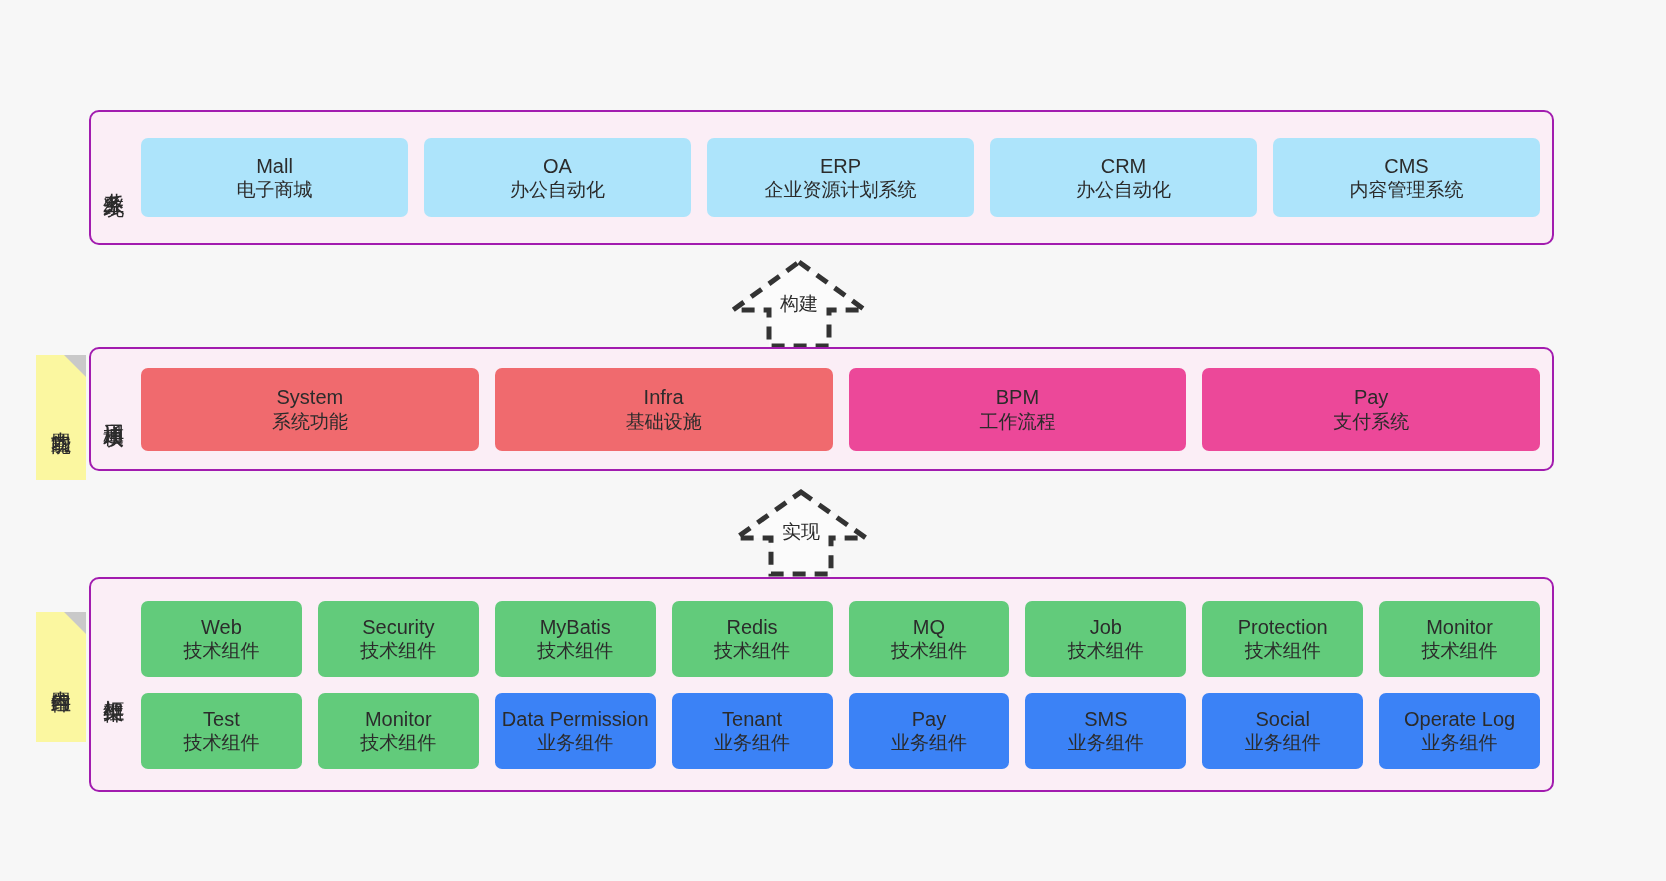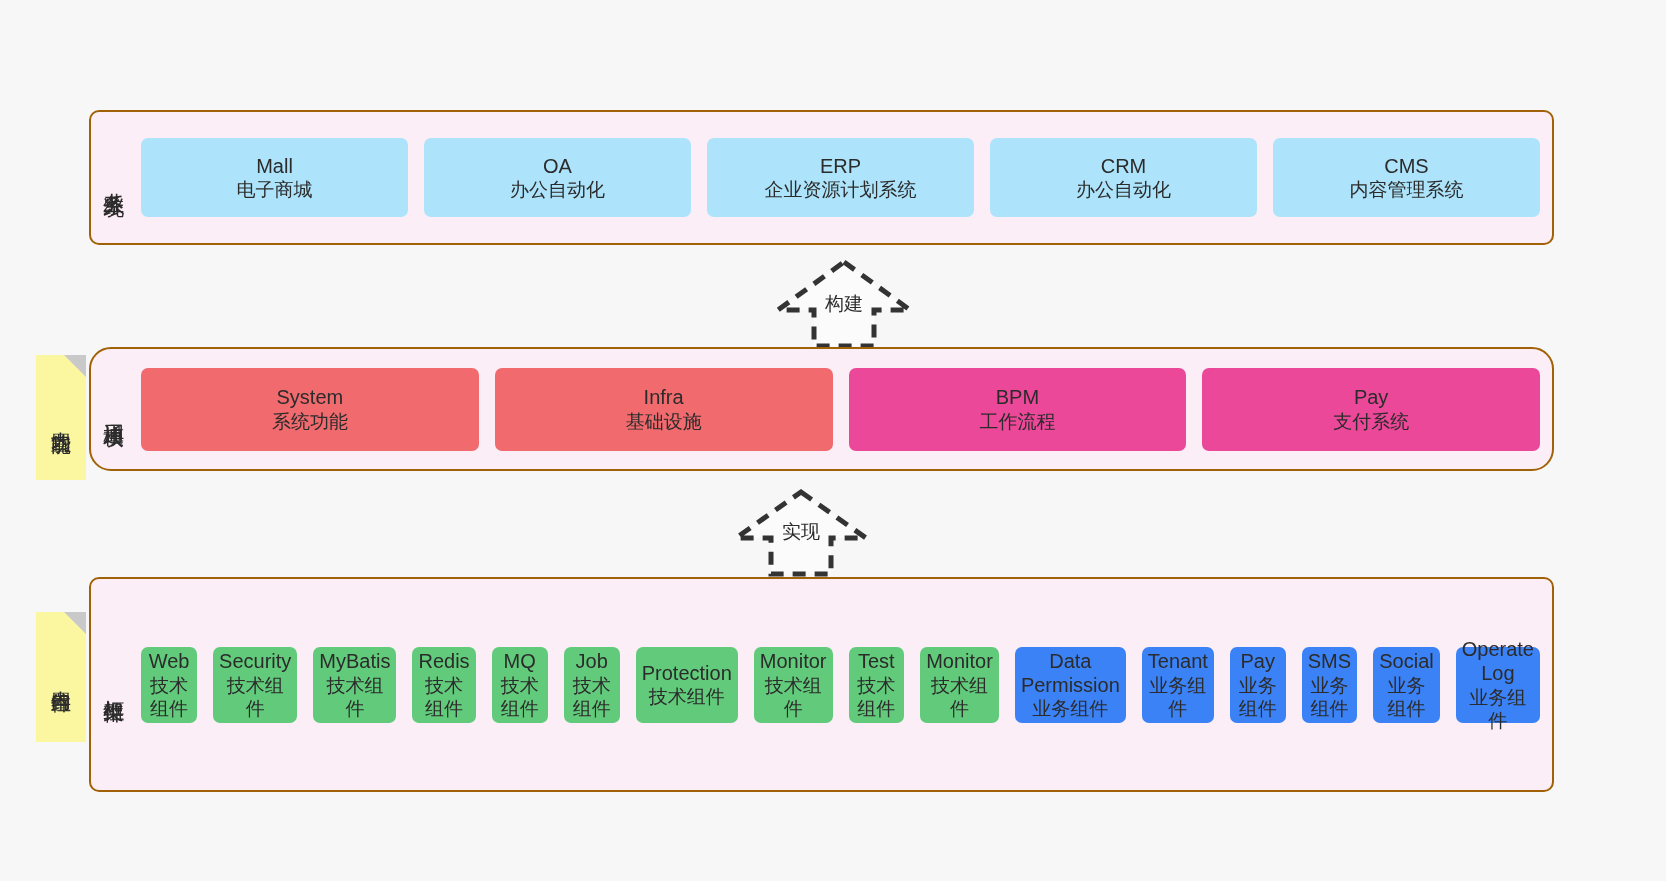--- a/index.html
+++ b/index.html
@@ -19,21 +19,21 @@
   #canvas {
     position: absolute;
     inset: 0;
   }
 
   
   .band {
     position: absolute;
     box-sizing: border-box;
     background: #fbeef6;
-    border: 2px solid #a16207;
+    border: 2px solid #a21caf;
     border-radius: 10px;
     display: flex;
     align-items: stretch;
   }
 
   .band-title {
     flex: 0 0 auto;
     width: 46px;
     display: flex;
     align-items: center;
@@ -50,21 +50,21 @@
   .band-body {
     flex: 1 1 auto;
     display: flex;
     align-items: center;
     justify-content: space-between;
     padding: 0 12px 0 4px;
     gap: 16px;
   }
 
   .band-body.two-rows {
-    flex-direction: row;
+    flex-direction: column;
     justify-content: center;
     gap: 16px;
     padding: 14px 12px 14px 4px;
   }
 
   .row {
     display: flex;
     width: 100%;
     gap: 16px;
     justify-content: space-between;
@@ -157,33 +157,33 @@
           <span class="c-name">CRM</span>
           <span class="c-sub">办公自动化</span>
         </div>
         <div class="card blue">
           <span class="c-name">CMS</span>
           <span class="c-sub">内容管理系统</span>
         </div>
       </div>
   </div>
 
-  <div class="arrow" id="arrow-build" style="left:774px; top:258px; width:140px; height:90px;text-align:right;">
+  <div class="arrow" id="arrow-build" style="left:729px; top:258px; width:140px; height:90px;text-align:right;">
     <svg width="140" height="90" viewBox="0 0 140 90" aria-hidden="true">
       <polygon points="70,4 136,52 100,52 100,88 40,88 40,52 4,52" fill="#fbfbfb" stroke="#333333" stroke-width="5" stroke-dasharray="13 9" stroke-linejoin="miter"></polygon>
     </svg>
     <span class="arrow-label" style="top:33px;">构建</span>
   </div>
 
   <div class="sticky" id="sticky-builtin-function" style="left:36px; top:355px; height:125px;">
     <span class="fold"></span>
     <span>内置功能</span>
   </div>
 
-  <div class="band" id="band-common" style="left:89px; top:347px; width:1465px; height:124px;border-radius:22px;">
+  <div class="band" id="band-common" style="left:89px; top:347px; width:1465px; height:124px;">
     <div class="band-title">通用模块</div>
     <div class="band-body" id="common-body">
         <div class="card red">
           <span class="c-name">System</span>
           <span class="c-sub">系统功能</span>
         </div>
         <div class="card red">
           <span class="c-name">Infra</span>
           <span class="c-sub">基础设施</span>
         </div>

